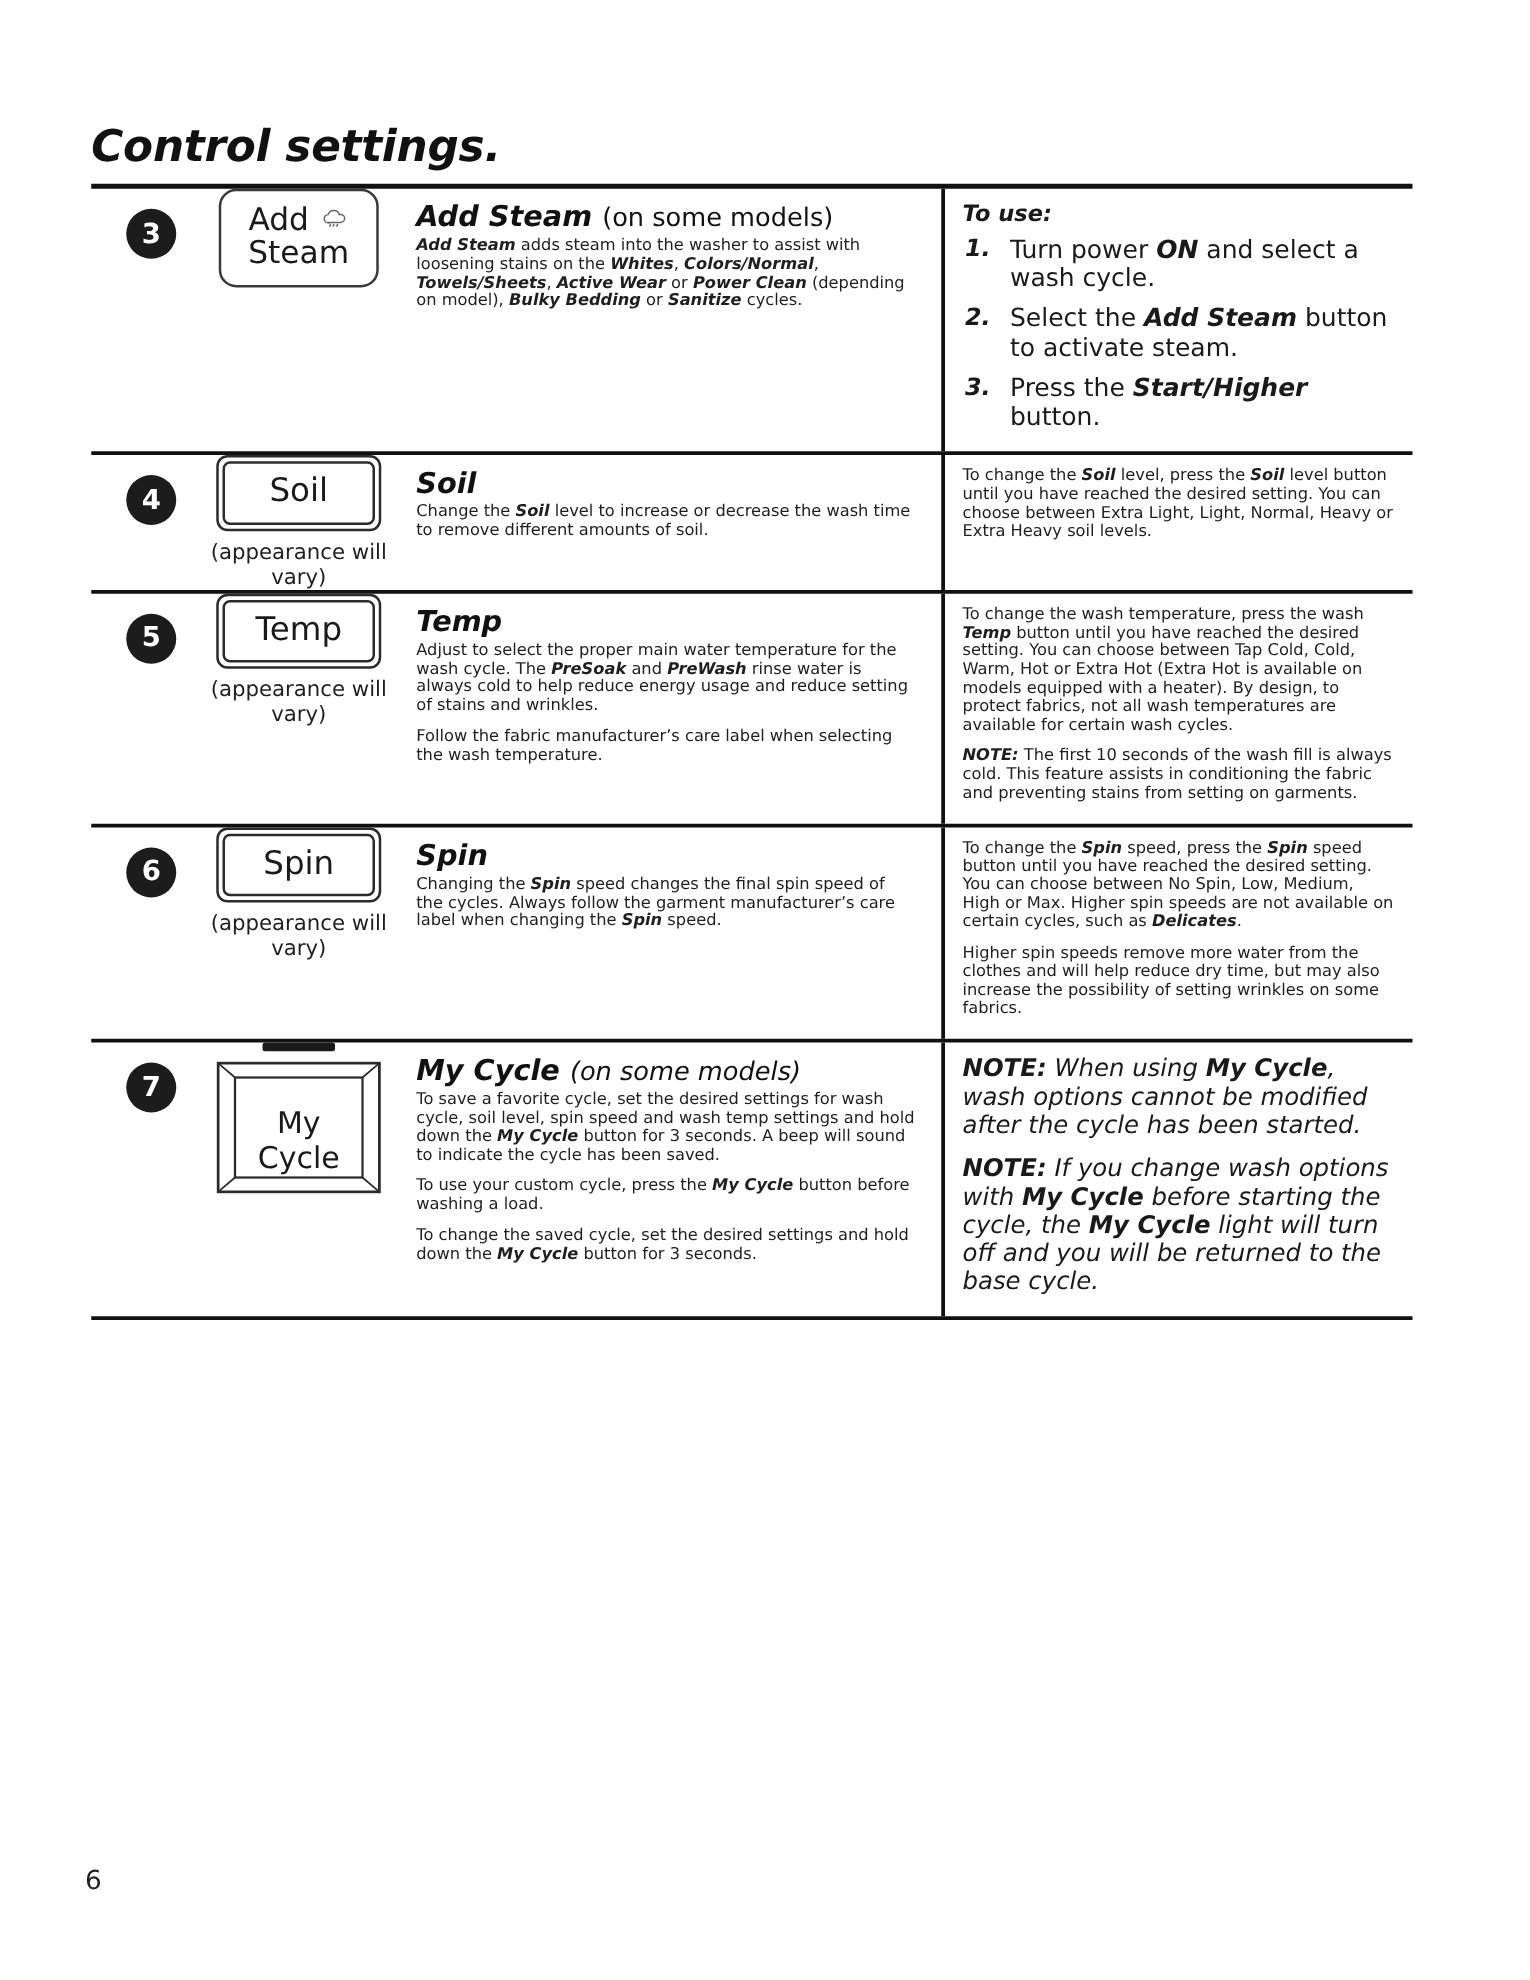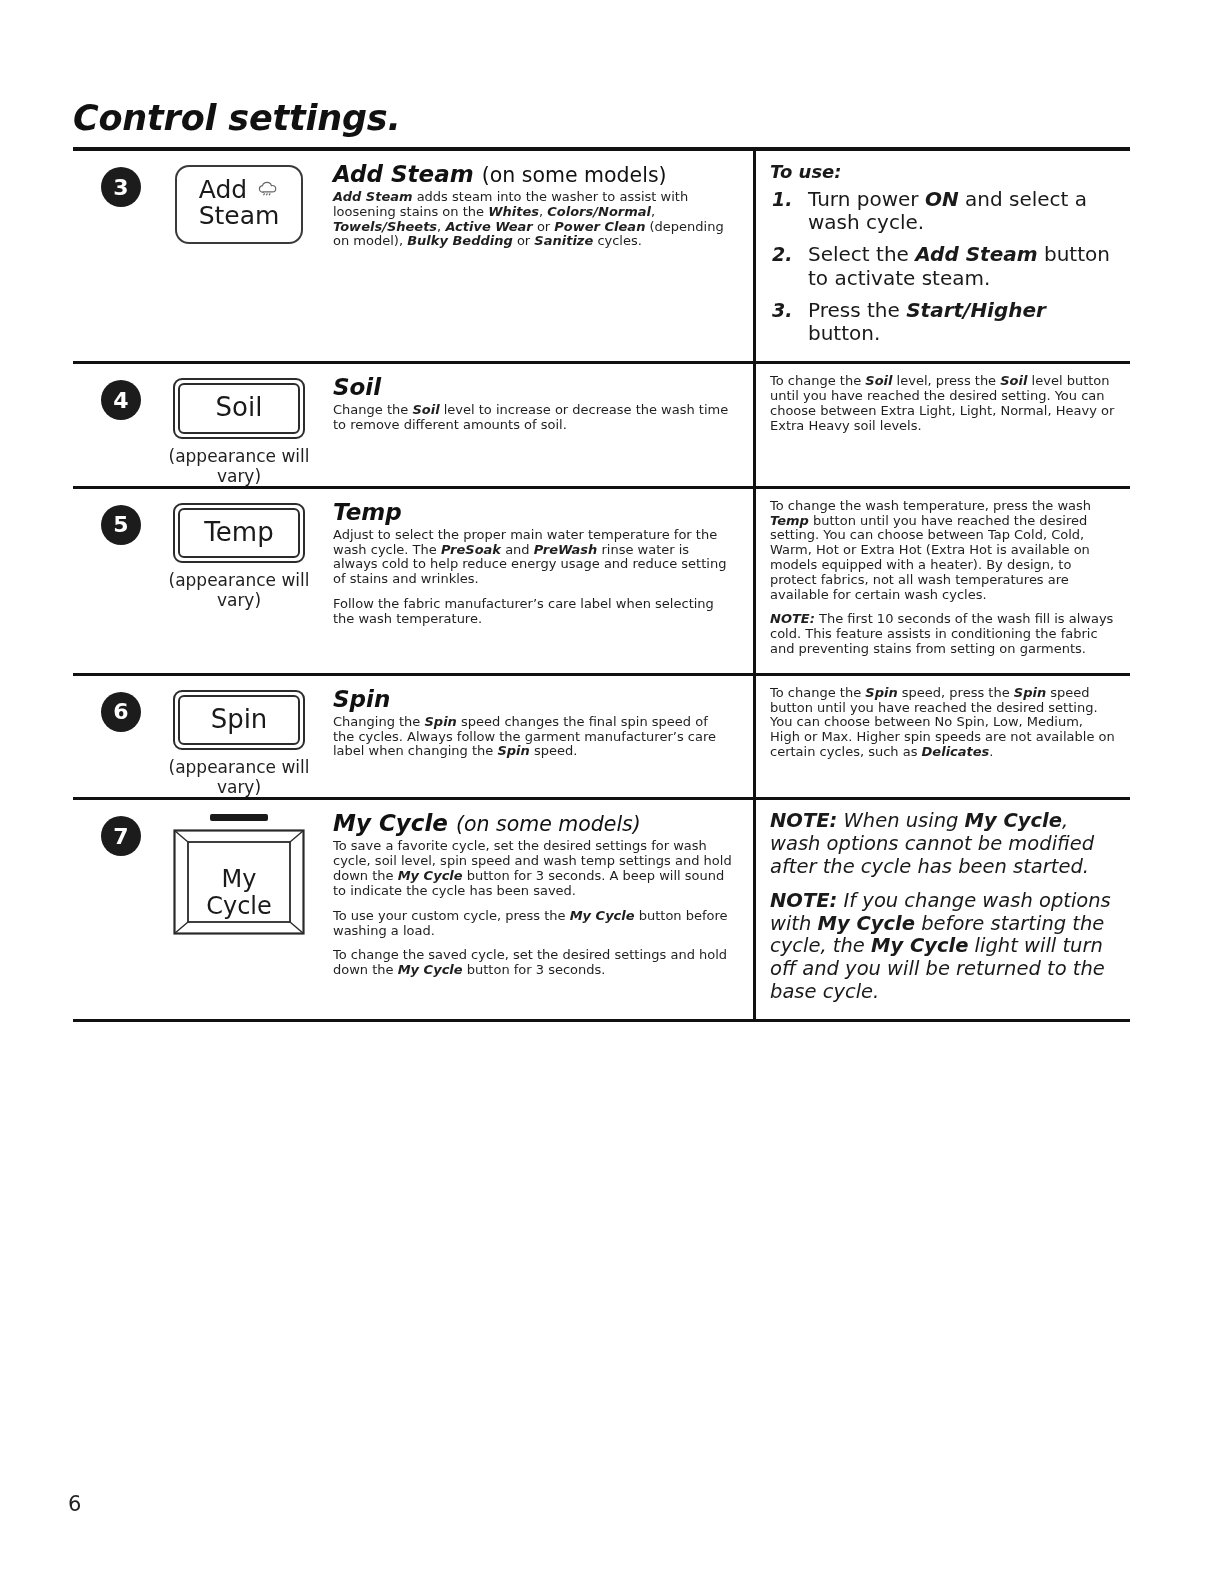--- a/index.html
+++ b/index.html
@@ -61,21 +61,20 @@
 
   .col-num {
     width: 72px;
     flex: 0 0 72px;
     padding-top: 16px;
     box-sizing: border-box;
   }
   .col-img {
     width: 188px;
     flex: 0 0 188px;
-    padding-top: 14px;
     box-sizing: border-box;
     text-align: center;
   }
   .col-desc {
     width: 117px;
     flex: 1 1 auto;
     padding: 10px 20px 16px 0px;
     box-sizing: border-box;
   }
   .col-right {
@@ -332,20 +331,21 @@
       </div>
       <div class="col-desc">
         <div class="head">
           <span>Spin</span>
         </div>
         <p class="body"><span>Changing the </span><span class="bi">Spin</span><span> speed changes the final spin speed of the cycles. Always follow the garment manufacturer’s care label when changing the </span><span class="bi">Spin</span><span> speed.</span></p>
       </div>
       <div class="col-right">
         <div>
             <p class="body"><span>To change the </span><span class="bi">Spin</span><span> speed, press the </span><span class="bi">Spin</span><span> speed button until you have reached the desired setting. You can choose between No Spin, Low, Medium, High or Max. Higher spin speeds are not available on certain cycles, such as </span><span class="bi">Delicates</span><span>.</span></p>
+            <p class="body"><span>Higher spin speeds remove more water from the clothes and will help reduce dry time, but may also increase the possibility of setting wrinkles on some fabrics.</span></p>
           </div>
       </div>
     </div>
 
     <div class="row r7">
       <div class="col-num">
         <div class="num-badge">7</div>
       </div>
       <div class="col-img">
         <div class="led-dash"></div>

